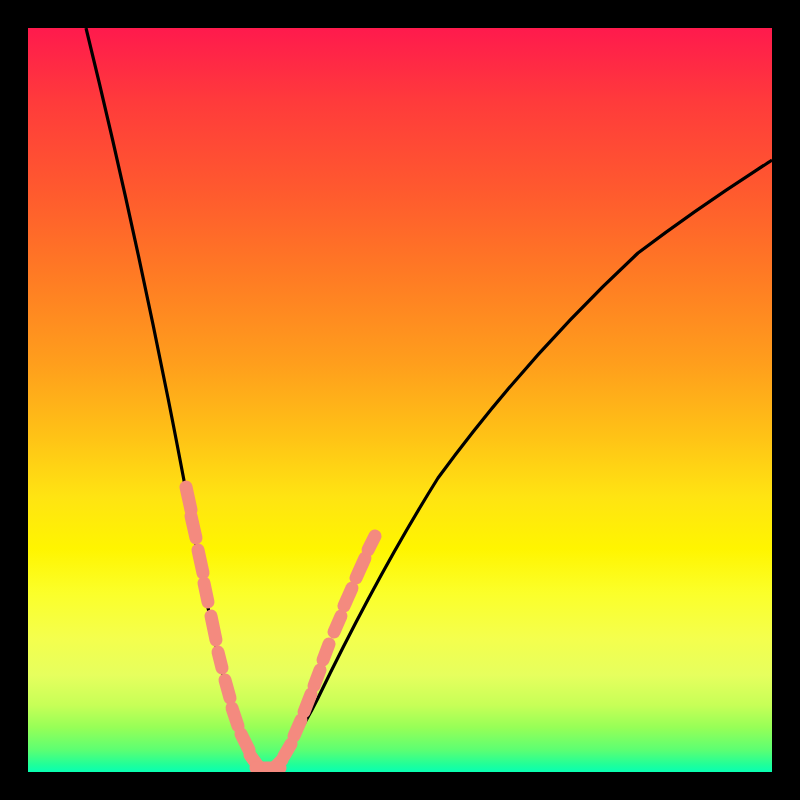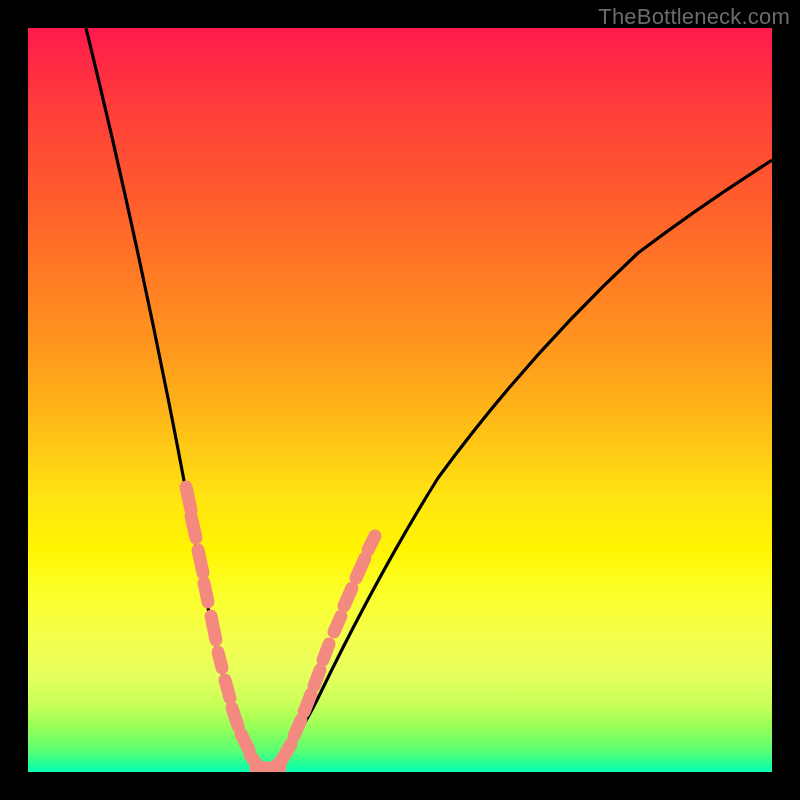--- a/index.html
+++ b/index.html
@@ -85,14 +85,13 @@
           <line x1="295" y1="632" x2="301" y2="616"></line>
           <line x1="306" y1="604" x2="313" y2="588"></line>
           <line x1="316" y1="578" x2="324" y2="560"></line>
           <line x1="328" y1="550" x2="337" y2="530"></line>
           <line x1="340" y1="522" x2="347" y2="508"></line>
           <line x1="228" y1="740" x2="239" y2="740"></line>
           <line x1="241" y1="740" x2="252" y2="740"></line>
         </g>
     </svg>
   </div>
-  <div class="watermark">TheBottleneck.com</div>
 </div>
 
 </body></html>

